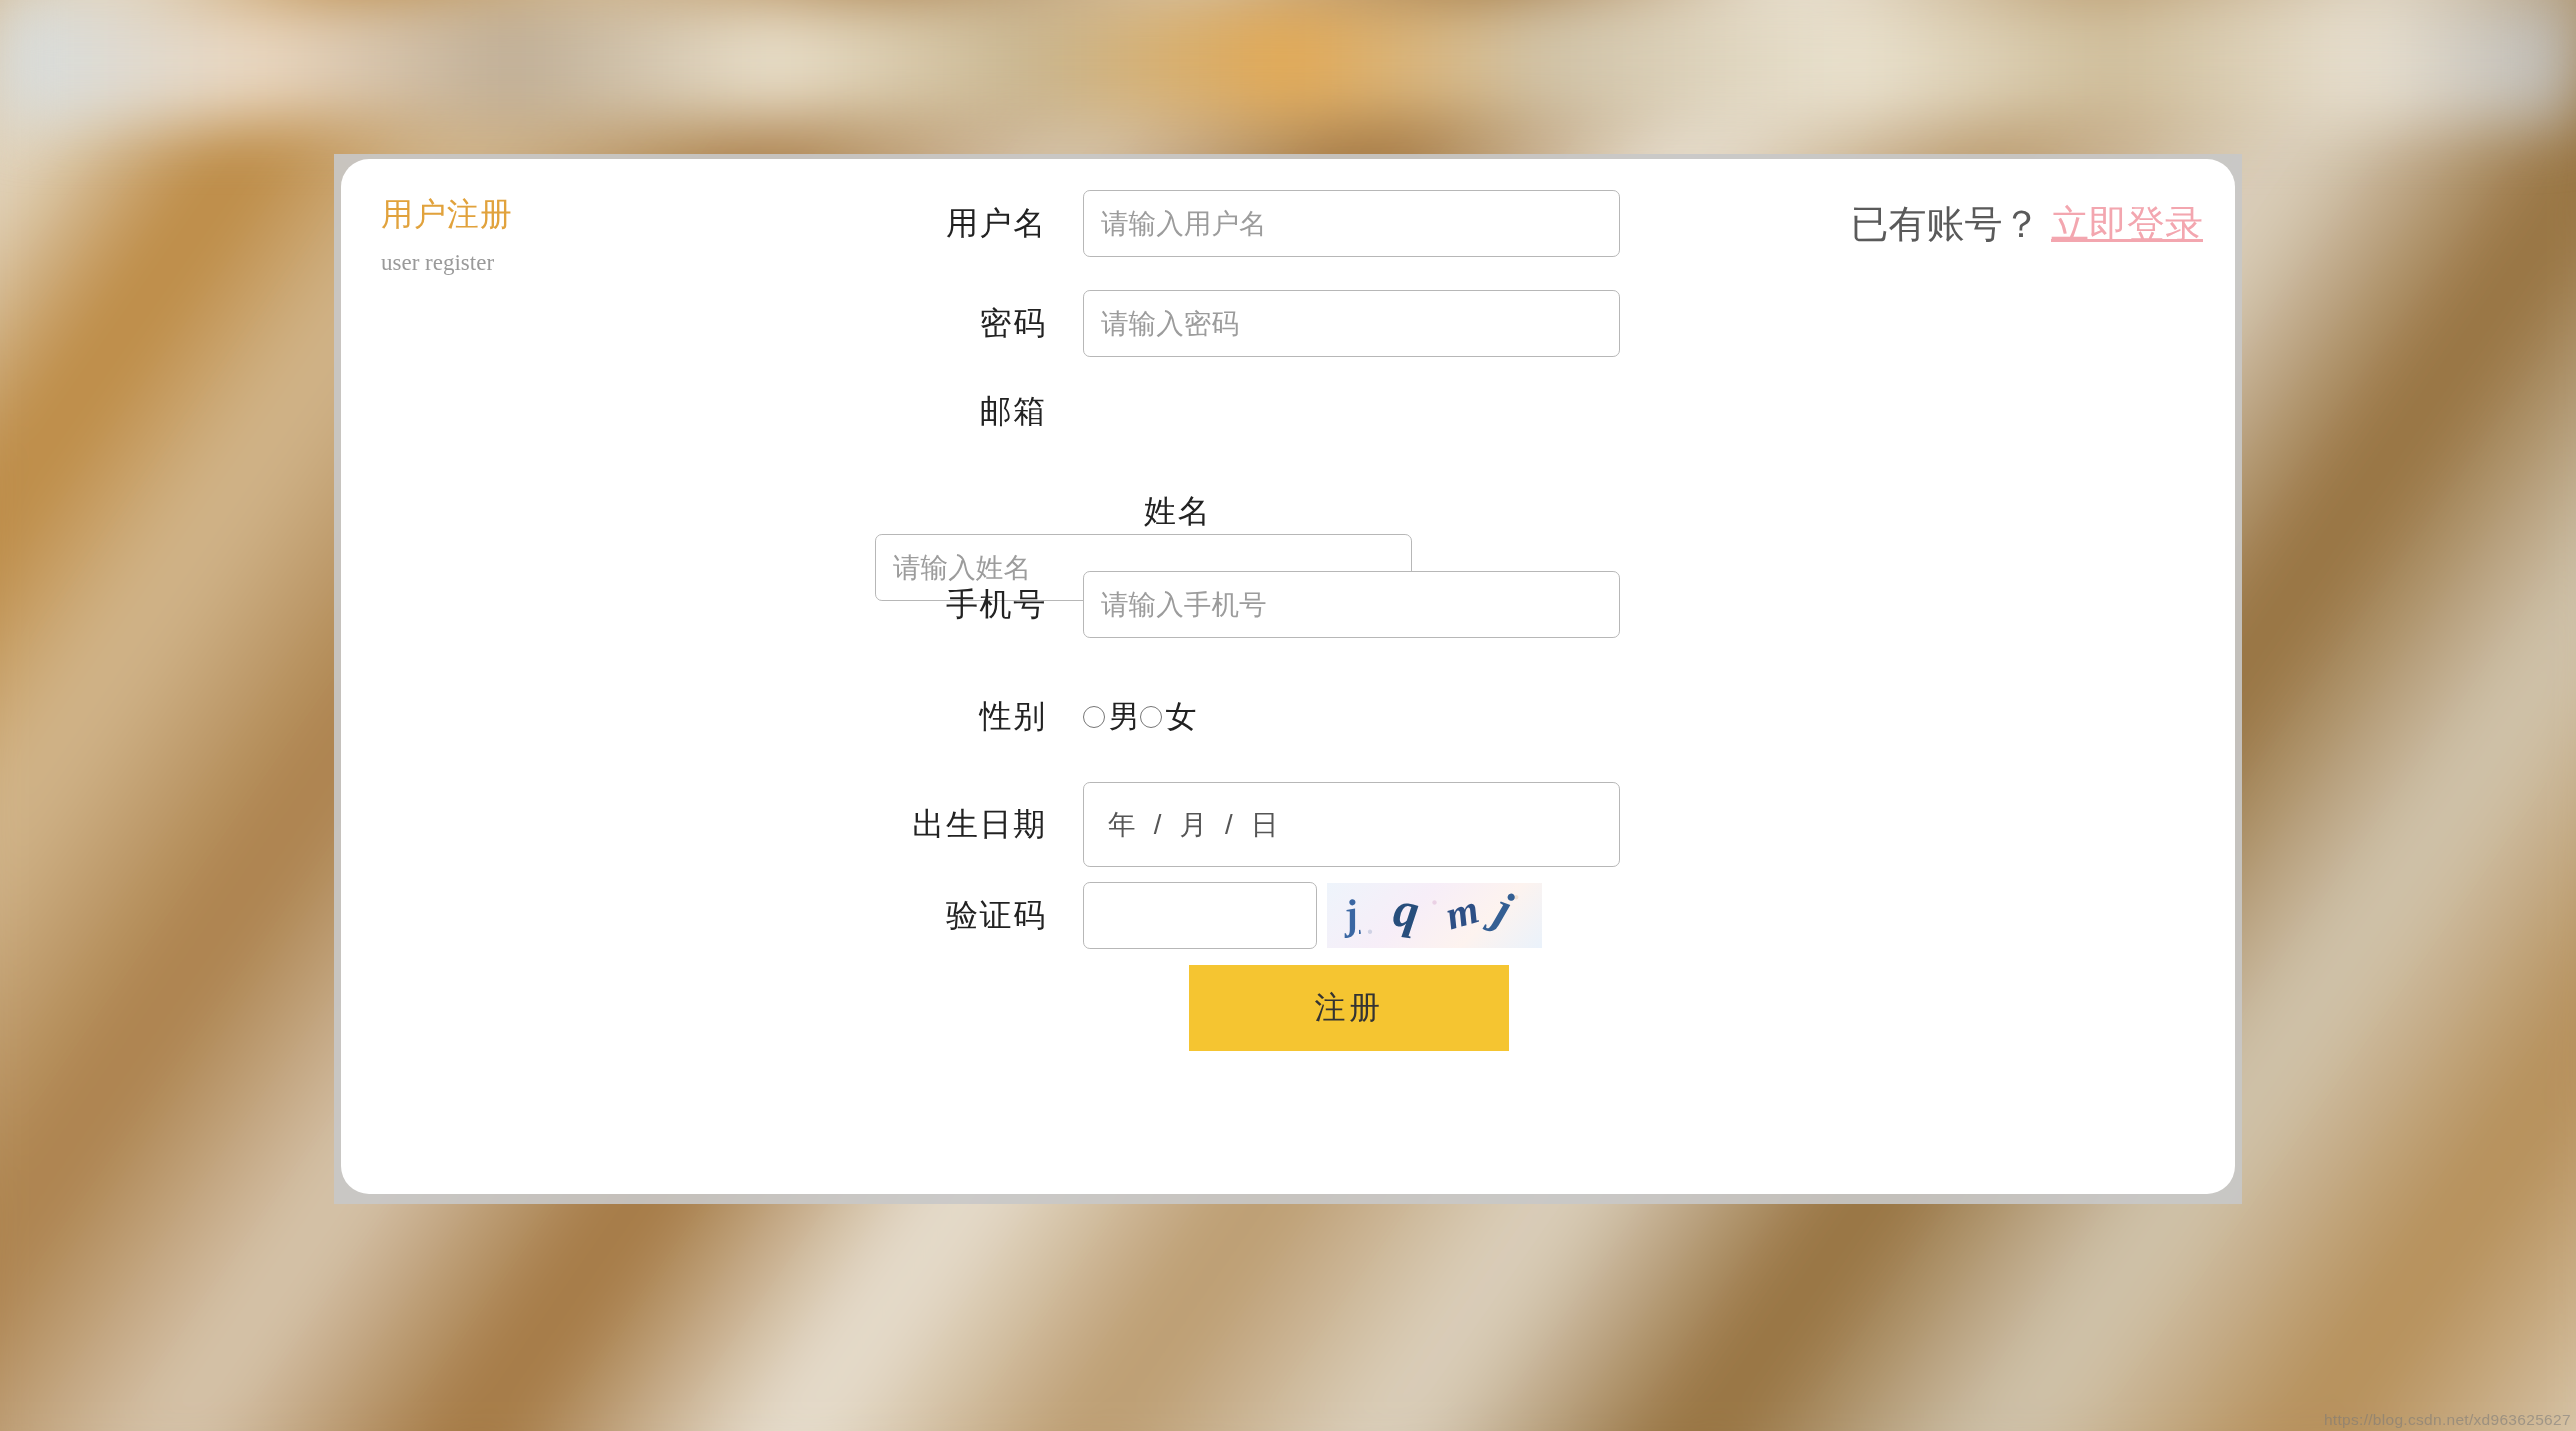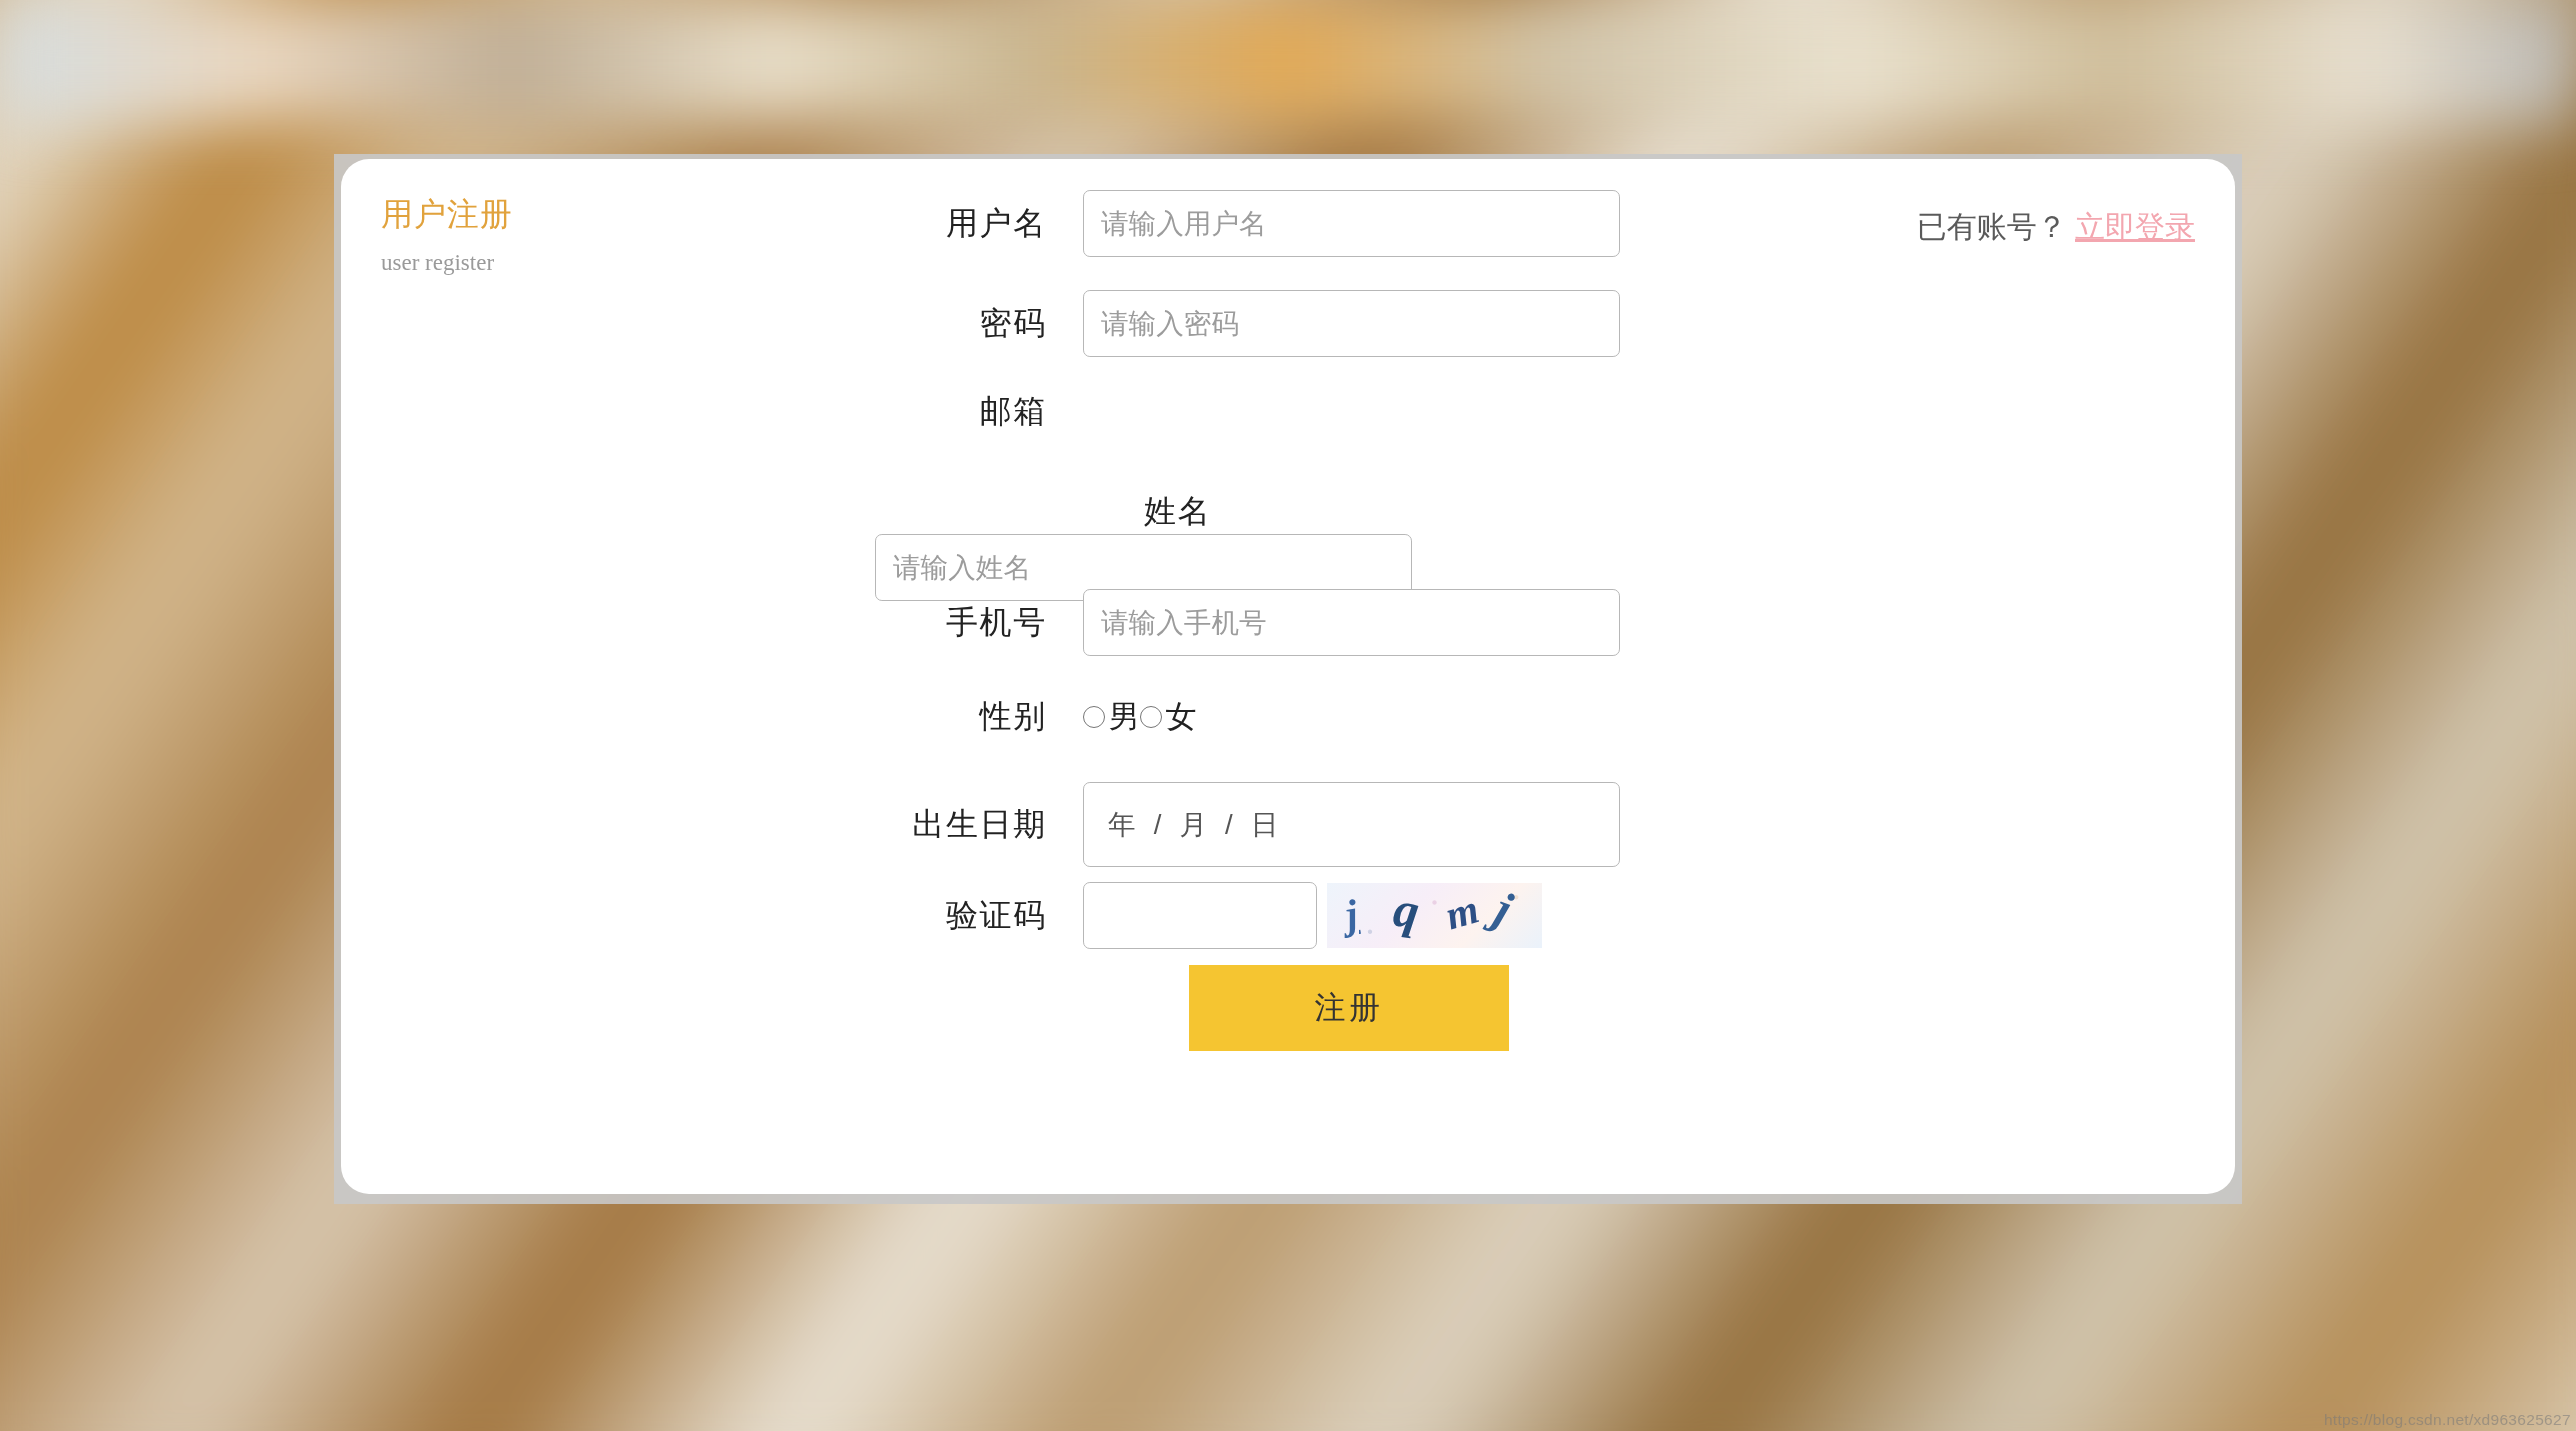--- a/index.html
+++ b/index.html
@@ -72,25 +72,24 @@
     .side-title .en {
       font-size: 23px;
       color: #9a9a9a;
       margin-top: 13px;
       font-weight: 400;
       font-family: Georgia, "Times New Roman", serif;
     }
 
     .login-hint {
       position: absolute;
-      right: 40px;
+      right: 32px;
       top: 40px;
-      font-size: 30px;
+      font-size: 38px;
       color: #5a5a5a;
-      margin-top: 8px;
     }
     .login-hint a {
       color: #f3a6af;
       text-decoration: underline;
       cursor: pointer;
     }
 
     .form-row {
       position: absolute;
       left: 534px;
@@ -114,21 +113,21 @@
       padding: 0 17px;
       color: #333;
       background:#fff;
     }
     .tinput::placeholder { color: #9c9c9c; }
 
     .row-username { top: 31px; }
     .row-password { top: 131px; }
     .row-email    { top: 231px; }
     .row-realname { top: 331px; flex-direction: column; }
-    .row-phone    { top: 430px; }
+    .row-phone    { top: 412px; }
     .row-gender   { top: 536px; }
     .row-birthday { top: 623px; }
     .row-captcha  { top: 723px; }
 
     .row-gender .radio-wrap {
       display:flex;
       align-items:center;
       font-size:31px;
       color:#222;
     }

